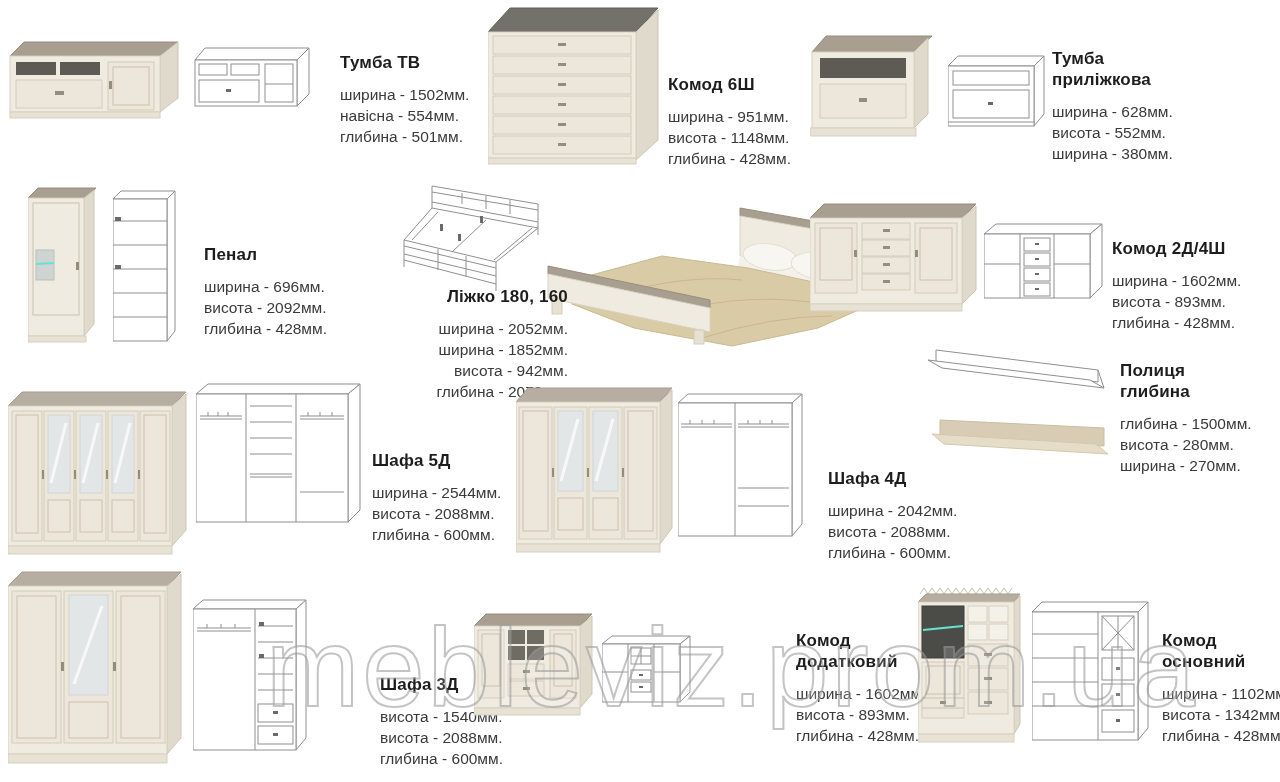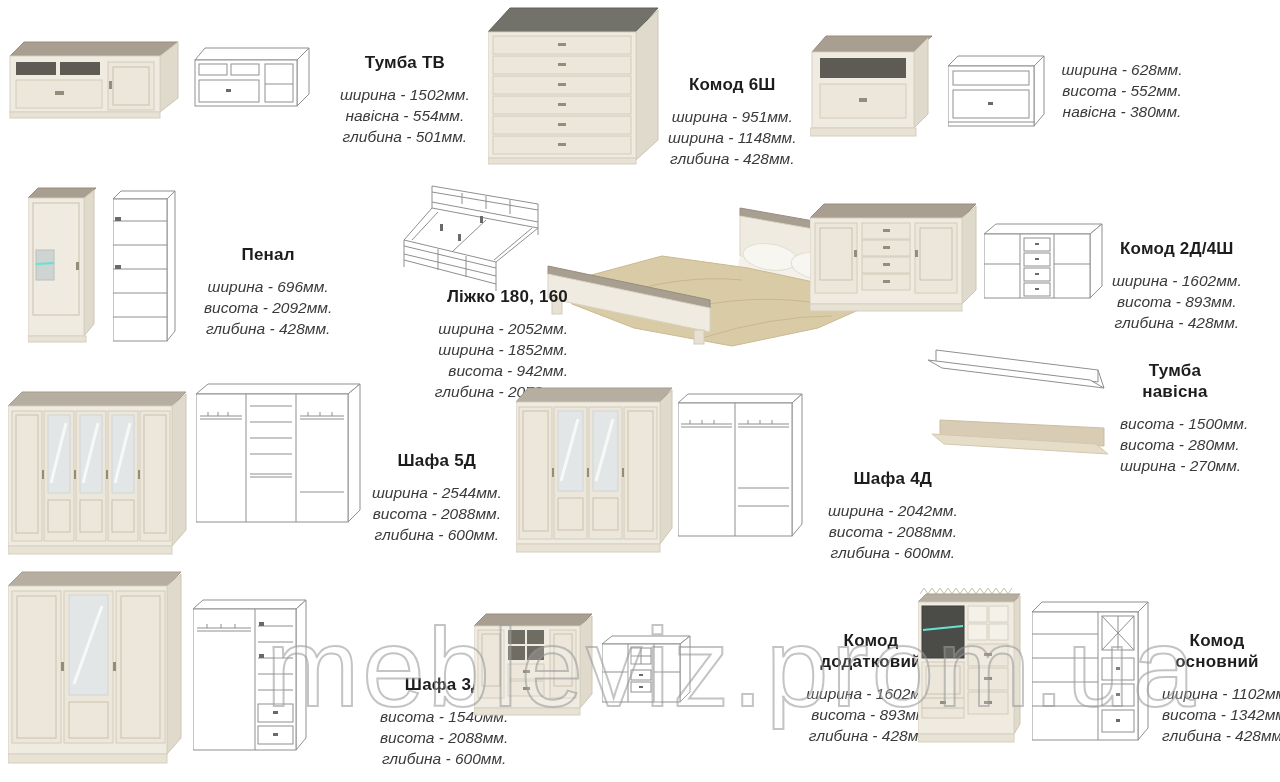--- a/index.html
+++ b/index.html
@@ -1,22 +1,22 @@
 <!DOCTYPE html>
 <html><head>
 <meta charset="utf-8">
 <style>
   html,body{margin:0;padding:0;background:#fff;}
   .page{position:relative;width:1280px;height:782px;background:#ffffff;overflow:hidden;
         font-family:"Liberation Sans",sans-serif;}
   .art{position:absolute;}
-  .info{position:absolute;text-align:center;}
+  .info{position:absolute;}
   .title{font-size:17px;font-weight:bold;color:#1d1d1d;line-height:21px;letter-spacing:.2px;}
   .dims{margin-top:11px;}
-  .dim{font-size:15.5px;color:#3a3a3a;line-height:21px;white-space:nowrap;font-style:italic;}
+  .dim{font-size:15.5px;color:#3a3a3a;line-height:21px;white-space:nowrap;}
   .center{text-align:right;}
   .center .dim{white-space:nowrap;}
   .wm{position:absolute;pointer-events:none;z-index:9;}
   .wm text{font-family:"Liberation Sans",sans-serif;}
   
   svg .cr{fill:#efebe0;stroke:#d8d2c2;stroke-width:1;}
   svg .cr2{fill:#ece7da;stroke:#d2ccba;stroke-width:1;}
   svg .crs{fill:#dfdacb;stroke:#cdc6b4;stroke-width:1;}
   svg .tp{fill:#a89f90;stroke:#968d7e;stroke-width:1;}
   svg .tpl{fill:#b6aea0;stroke:#a59d8e;stroke-width:1;}
@@ -97,21 +97,21 @@
       <rect class="cr2" x="5" y="112" width="138" height="18"></rect>
         <rect class="hd" x="70" y="119" width="8" height="3"></rect>
       <rect class="cr2" x="5" y="132" width="138" height="18"></rect>
         <rect class="hd" x="70" y="139" width="8" height="3"></rect>
       <rect class="plinth" x="0" y="154" width="148" height="6"></rect>
     </svg>
     <div class="info" style="left:668px;top:74px">
       <div class="title">Комод 6Ш</div>
       <div class="dims">
         <div class="dim">ширина - 951мм.</div>
-        <div class="dim">ширина - 1148мм.</div>
+        <div class="dim">висота - 1148мм.</div>
         <div class="dim">глибина - 428мм.</div>
       </div>
     </div>
   </div>
 
   <div>
     <svg class="art" style="left:810px;top:26px" width="128" height="120">
       <polygon class="tp" points="16,10 122,10 104,26 2,26"></polygon>
       <polygon class="crs" points="104,26 118,12 118,88 104,102"></polygon>
       <rect class="cr" x="2" y="26" width="102" height="76"></rect>
@@ -123,24 +123,25 @@
     <svg class="art" style="left:948px;top:52px" width="98" height="88">
       <polygon class="wf" points="10,4 96,4 86,14 0,14"></polygon>
       <polygon class="wf" points="86,14 96,4 96,62 86,74"></polygon>
       <rect class="wf" x="0" y="14" width="86" height="60"></rect>
       <rect class="wl" x="5" y="19" width="76" height="14"></rect>
       <rect class="wl" x="5" y="38" width="76" height="28"></rect>
       <rect class="wd" x="40" y="50" width="5" height="3"></rect>
       <line class="wl" x1="0" y1="70" x2="86" y2="70"></line>
     </svg>
     <div class="info" style="left:1052px;top:48px;width:140px">
+      <div class="title">Тумба приліжкова</div>
       <div class="dims">
         <div class="dim">ширина - 628мм.</div>
         <div class="dim">висота - 552мм.</div>
-        <div class="dim">навісна - 380мм.</div>
+        <div class="dim">ширина - 380мм.</div>
       </div>
     </div>
   </div>
 
   <div>
     <svg class="art" style="left:28px;top:184px" width="70" height="163">
       <polygon class="tp" points="10,4 68,4 58,14 0,14"></polygon>
       <polygon class="crs" points="56,14 66,6 66,140 56,152"></polygon>
       <rect class="cr" x="0" y="14" width="56" height="138"></rect>
       <rect class="pnl2" x="5" y="19" width="46" height="112"></rect>
@@ -387,23 +388,23 @@
     <svg class="art" style="left:926px;top:346px" width="180" height="62">
       <polygon class="wf" points="10,4 172,24 172,36 10,16"></polygon>
       <polygon class="wf" points="2,14 164,34 178,42 16,22"></polygon>
       <line class="wl" x1="172" y1="24" x2="178" y2="42"></line>
     </svg>
     <svg class="art" style="left:932px;top:416px" width="176" height="52">
       <polygon class="wood" points="8,4 172,12 172,30 8,22"></polygon>
       <polygon class="woodl" points="0,18 164,28 176,38 12,28"></polygon>
     </svg>
     <div class="info" style="left:1120px;top:360px;width:110px">
-      <div class="title">Тумба навісна</div>
-      <div class="dims">
-        <div class="dim">висота - 1500мм.</div>
+      <div class="title">Полиця глибина</div>
+      <div class="dims">
+        <div class="dim">глибина - 1500мм.</div>
         <div class="dim">висота - 280мм.</div>
         <div class="dim">ширина - 270мм.</div>
       </div>
     </div>
   </div>
 
   <div>
     <svg class="art" style="left:8px;top:566px" width="175" height="204">
       <polygon class="tpl" points="14,6 173,6 159,20 0,20"></polygon>
       <polygon class="crs" points="159,20 173,8 173,172 159,188"></polygon>

